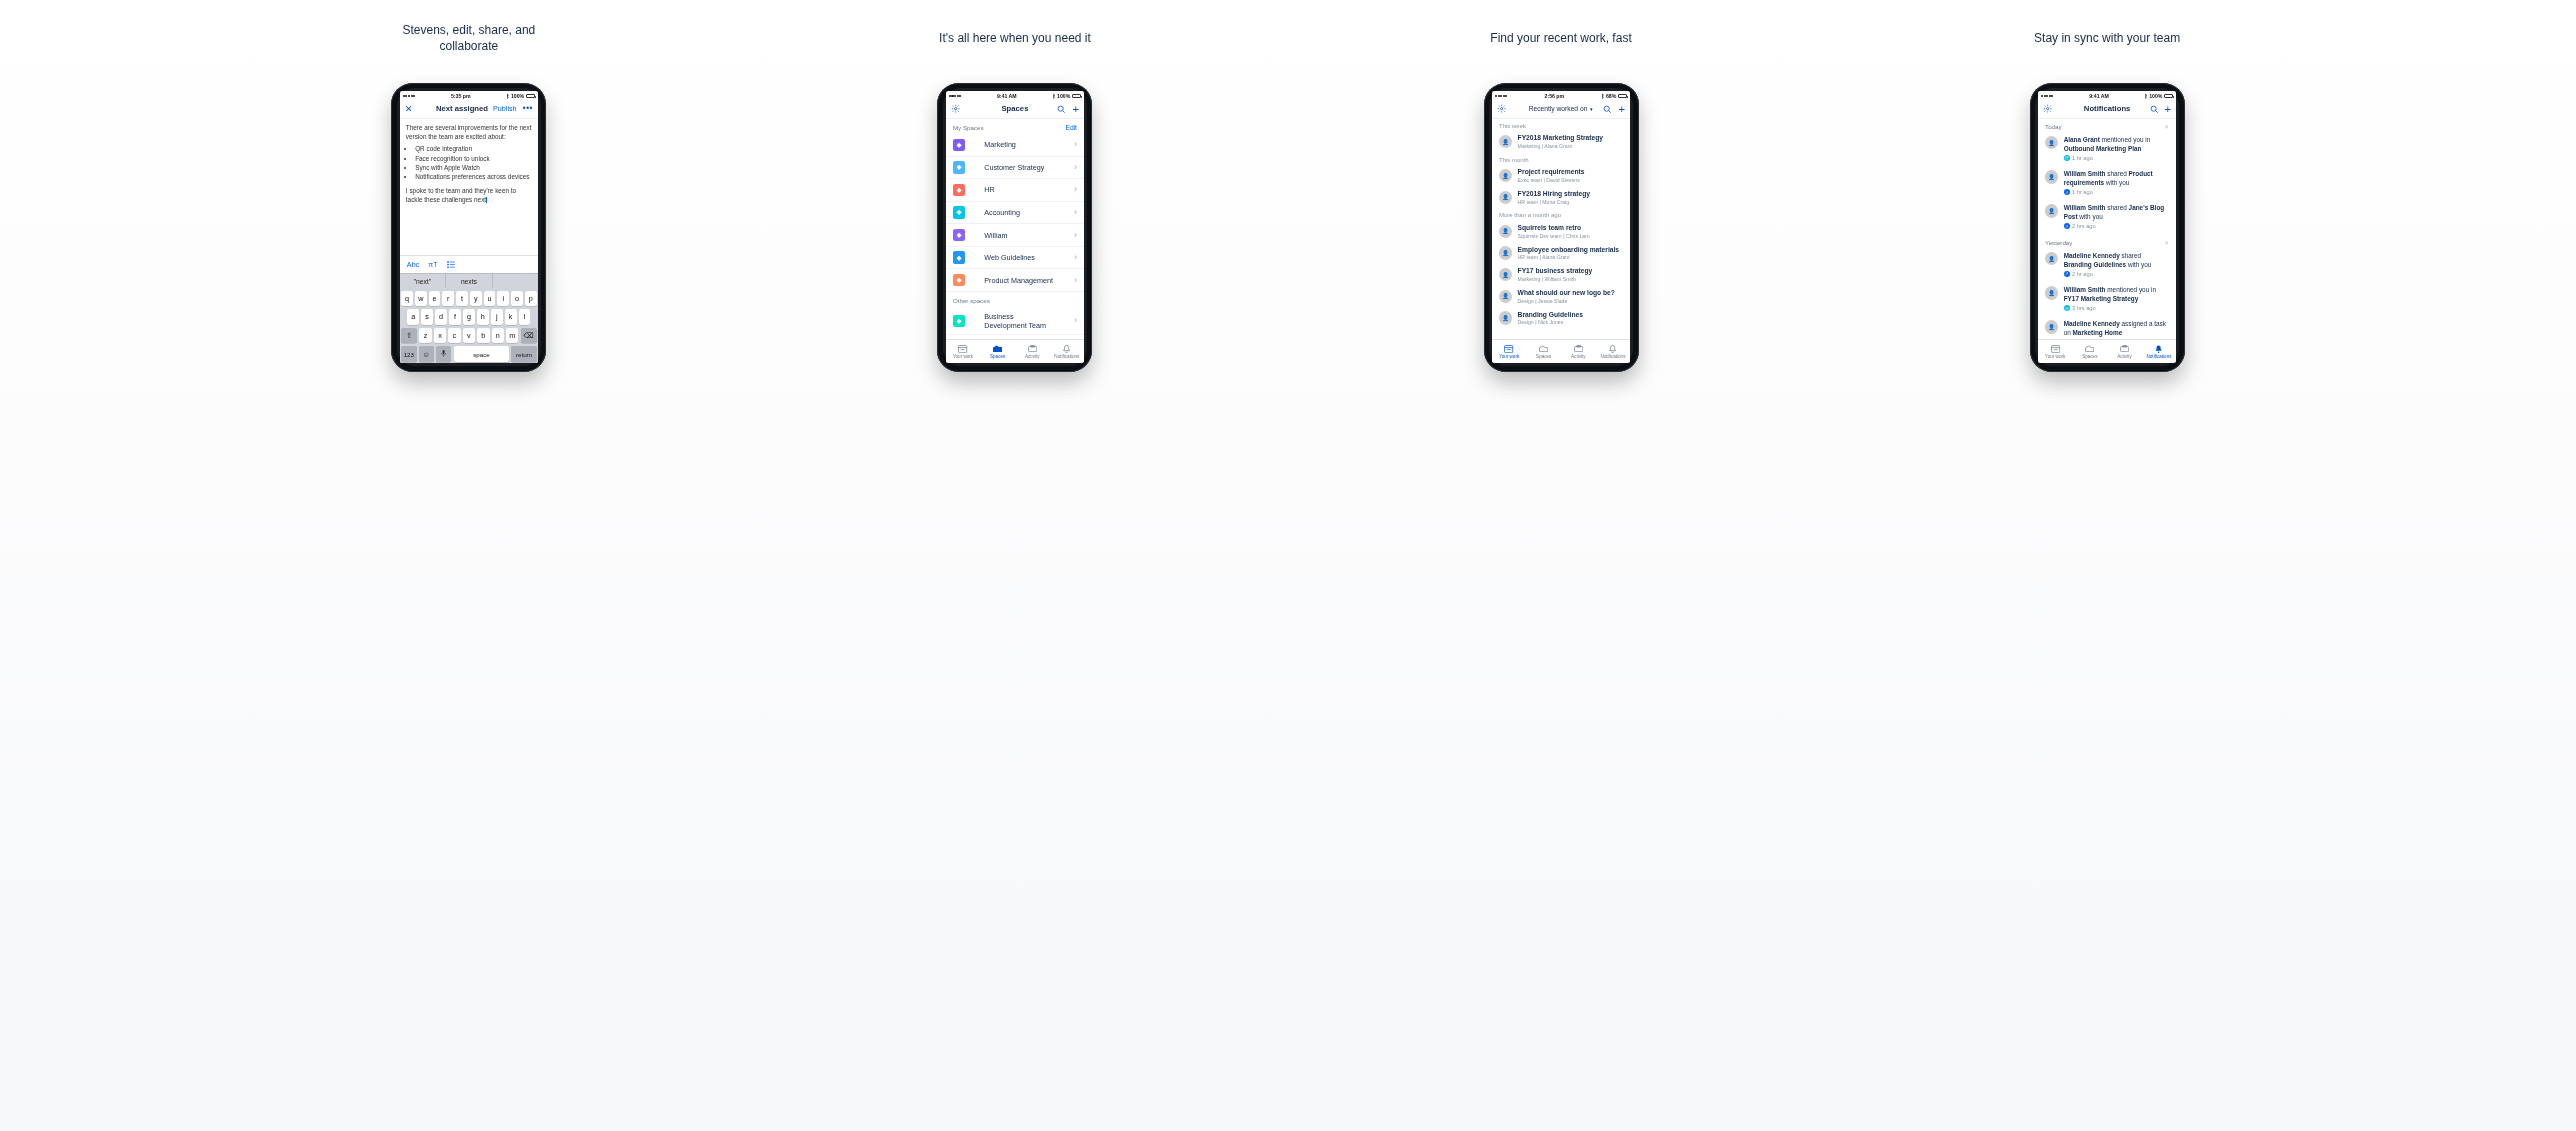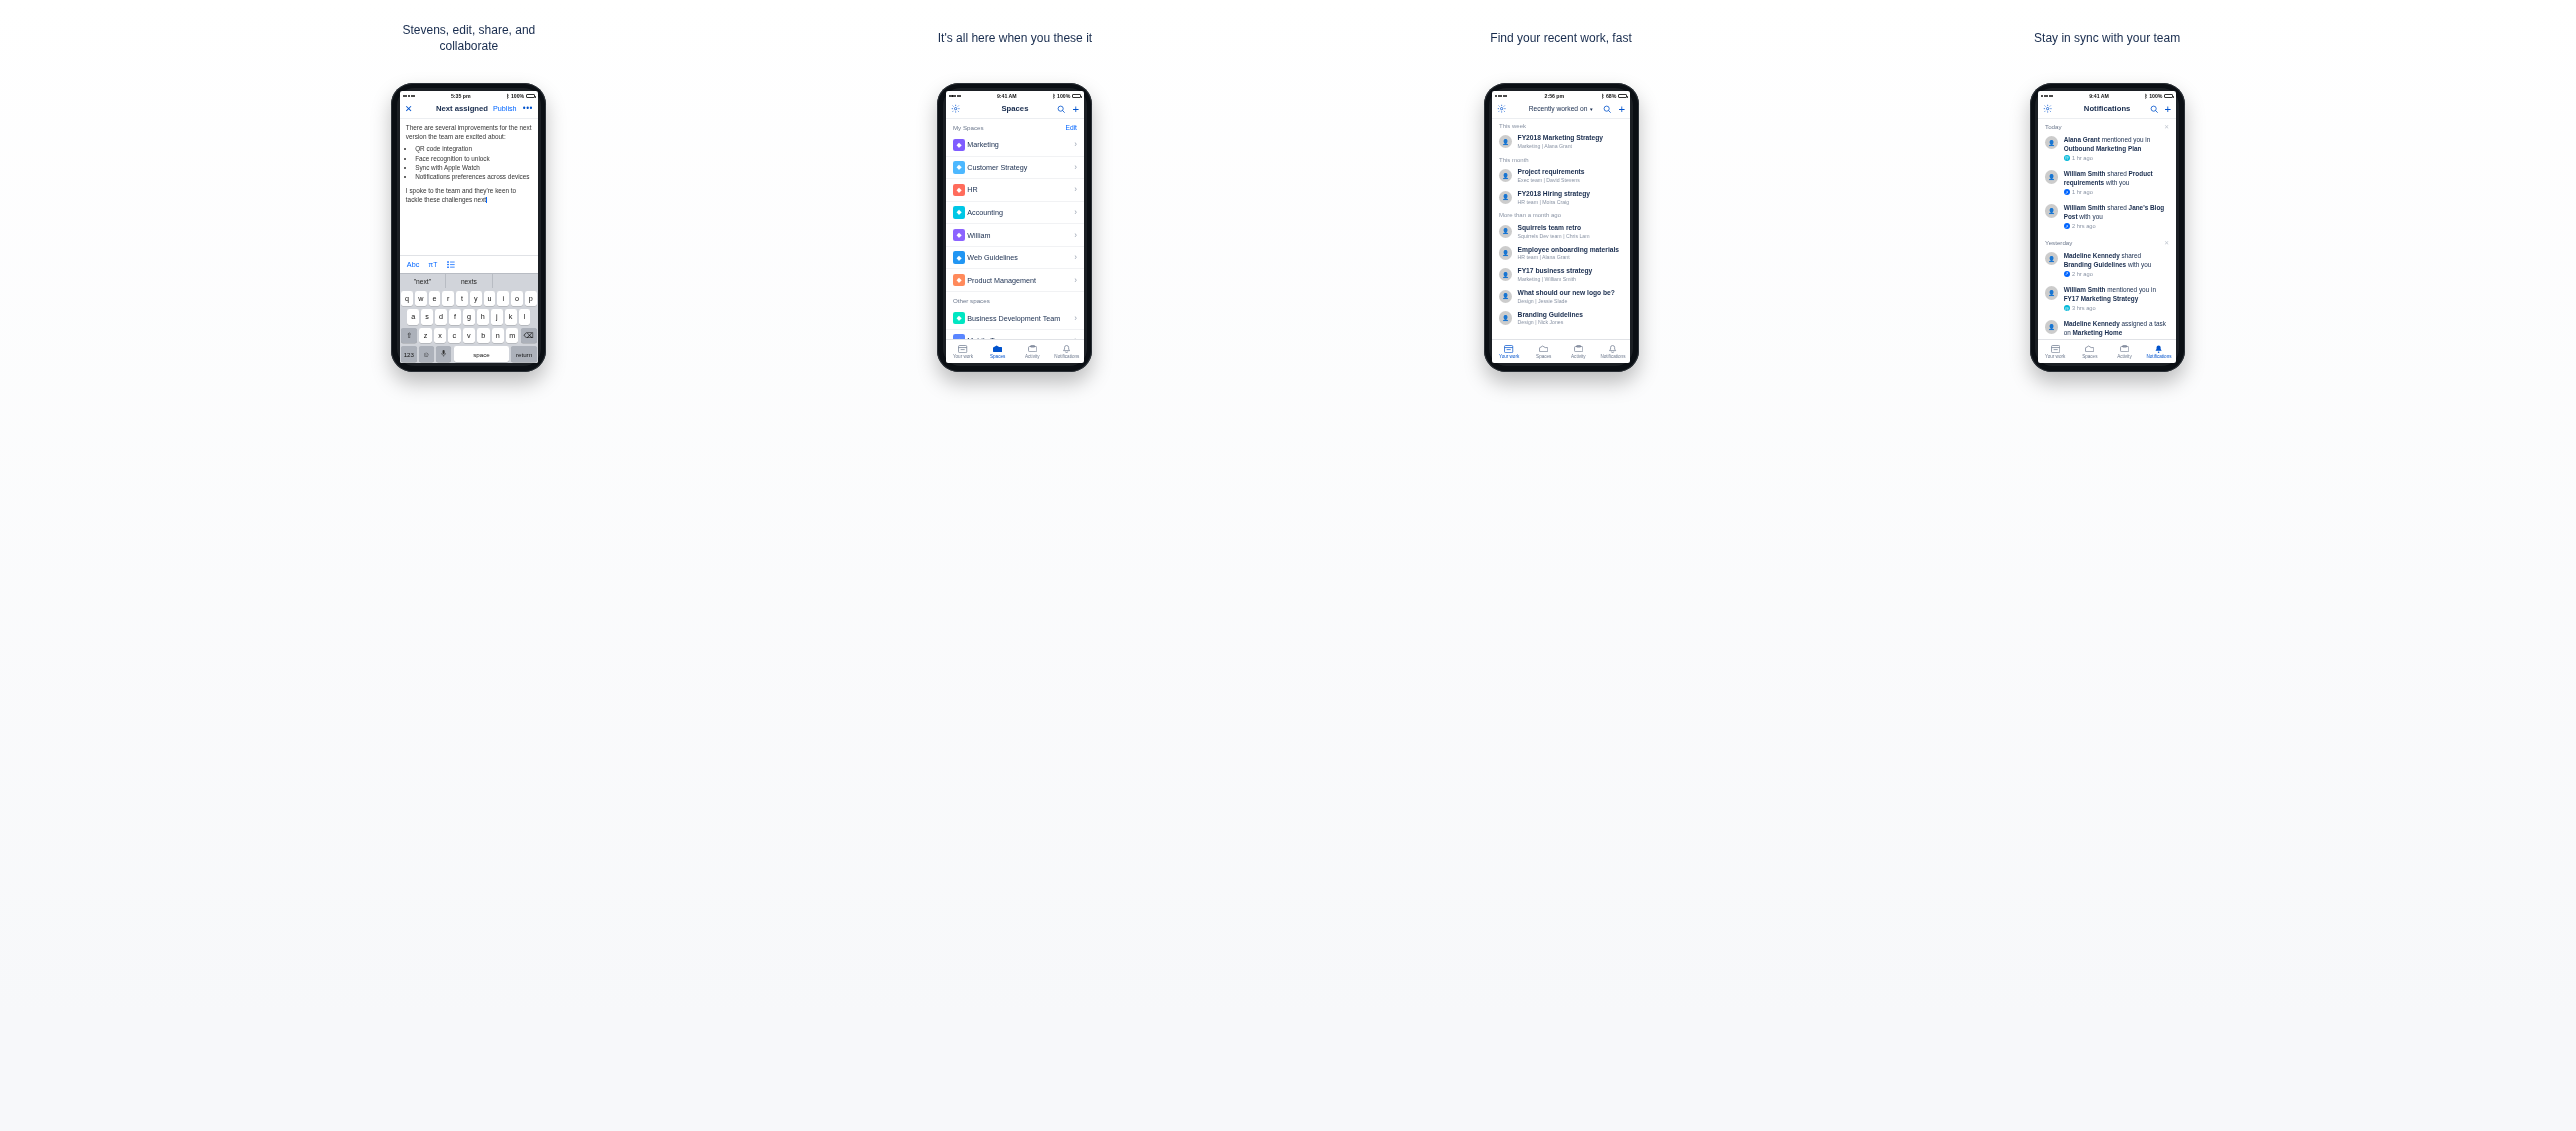--- a/index.html
+++ b/index.html
@@ -149,21 +149,21 @@
   .kb-bottom .ret { flex:1.8; }
 
   
   .section-header {
     display:flex; justify-content:space-between; align-items:center;
     padding: 5.2px 7.2px 3.1px;
     font-size:6.2px; color:#6B778C;
     background:#fff;
   }
   .row {
-    display:flex; align-items:center; gap:2px;
+    display:flex; align-items:center; gap:19px;
     padding: 4.6px 7.2px;
     border-bottom:0.5px solid #f1f2f4;
   }
   .space-icon {
     width:12.4px; height:12.4px; border-radius:2.1px;
     display:flex; align-items:center; justify-content:center;
     font-size:6.7px;
   }
   .row-label { flex:1; font-size:7.2px; color:#172B4D; }
   .chev { color:#97a0af; }
@@ -317,21 +317,21 @@
             <div class="key key-dark ret" style="font-size:6.2px;">return</div>
           </div>
         </div>
       </div>
     </div>
       </div>
   </div>
 </div>
 
 <div class="panel">
-  <div class="headline">It's all here when you these it</div>
+  <div class="headline">It's all here when you need it</div>
   <div class="phone">
     <div class="speaker"></div>
       <div class="camera"></div>
     <div class="phone-inner">
         <div class="screen">
       <div class="status-bar">
         <div class="sb-left">
               <span class="sb-dot"></span>
               <span class="sb-dot"></span>
               <span class="sb-dot"></span>

